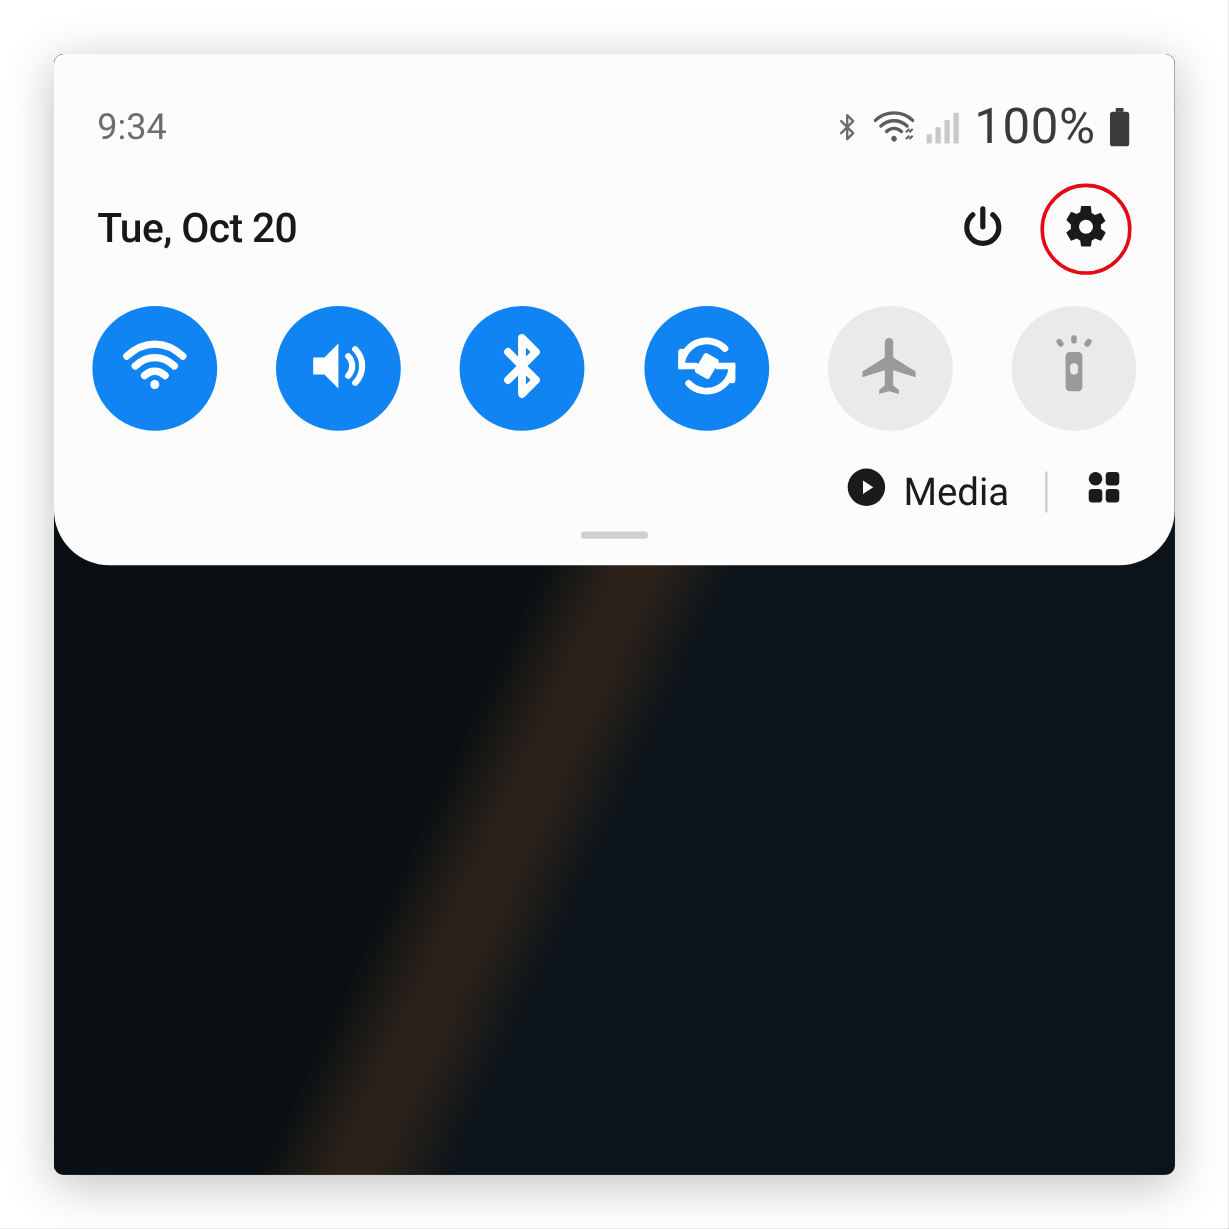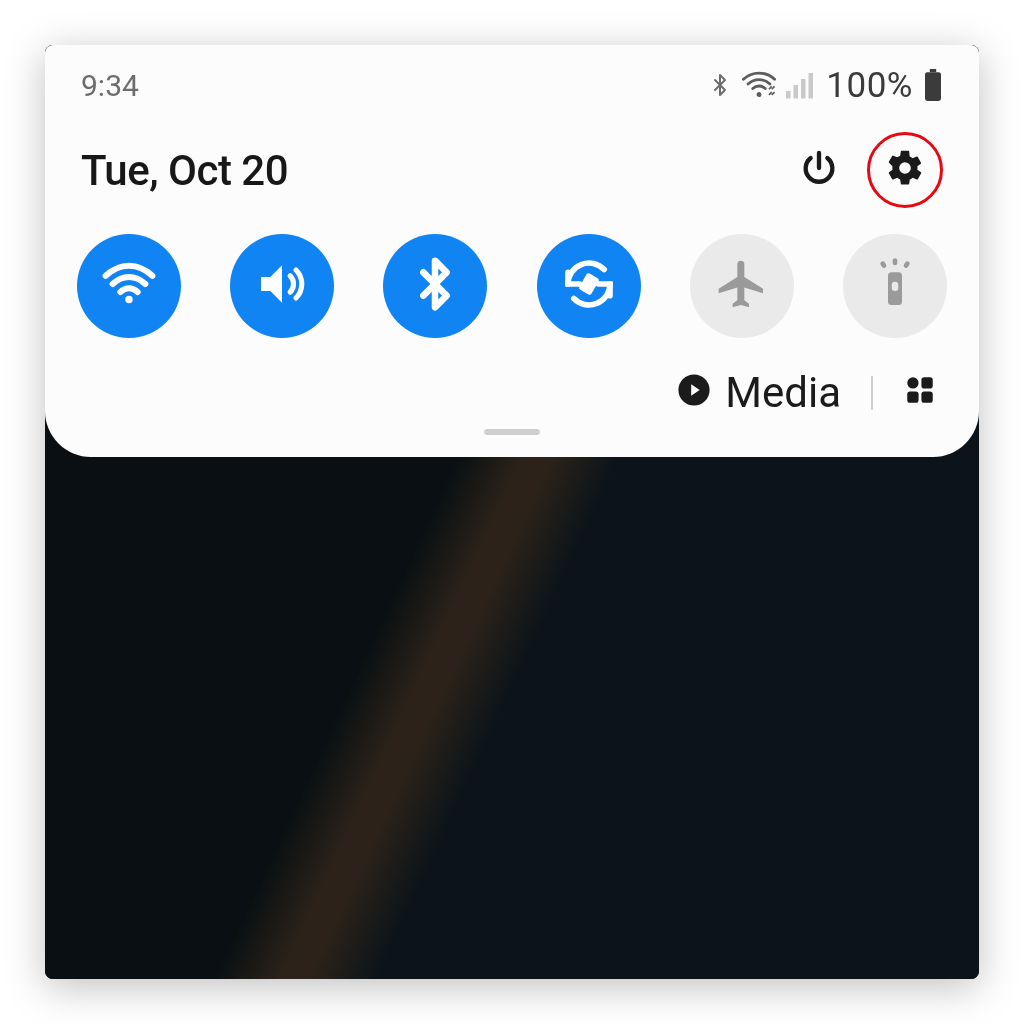--- a/index.html
+++ b/index.html
@@ -39,49 +39,49 @@
     content:"";
     position:absolute;
     inset:0;
     background: rgba(0,0,0,0.4);
   }
   .panel {
     position: relative;
     background: #fcfcfc;
     border-bottom-left-radius: 46px;
     border-bottom-right-radius: 46px;
-    padding: 17px 36px 14px 36px;
+    padding: 38px 36px 14px 36px;
   }
   
   .statusbar {
     display: flex;
     align-items: center;
     justify-content: space-between;
     height: 46px;
     color: #606060;
     font-size: 30px;
   }
   .status-left { color:#6d6d6d; font-weight:400; }
   .status-right {
     display:flex;
     align-items:center;
     gap:10px;
   }
   .status-right svg { display:block; }
-  .battery-pct { color:#3b3b3b; font-size:35px; letter-spacing:0.5px; }
+  .battery-pct { color:#3b3b3b; font-size:41px; letter-spacing:0.5px; }
   
   .header-row {
     display:flex;
     align-items:center;
     justify-content:space-between;
     margin-top: 24px;
     margin-bottom: 26px;
   }
   .date {
-    font-size: 42px;
+    font-size: 34px;
     font-weight: 500;
     color:#181818;
     letter-spacing: -0.5px;
   }
   .header-actions {
     display:flex;
     align-items:center;
     gap: 20px;
   }
   .icon-btn {
@@ -120,21 +120,21 @@
   }
   .toggle.on { background:#1184f3; color:#ffffff; }
   .toggle.off { background:#eaeaea; color:#9a9a9a; }
   .toggle svg { width:56px; height:56px; }
   
   .lower-row {
     display:flex;
     align-items:center;
     justify-content:flex-end;
     gap: 30px;
-    font-size: 42px;
+    font-size: 32px;
     color:#1b1b1b;
     margin-top: 8px;
     margin-bottom: 12px;
     padding-right: 6px;
   }
   .lower-item {
     display:flex;
     align-items:center;
     gap:14px;
     cursor:pointer;

